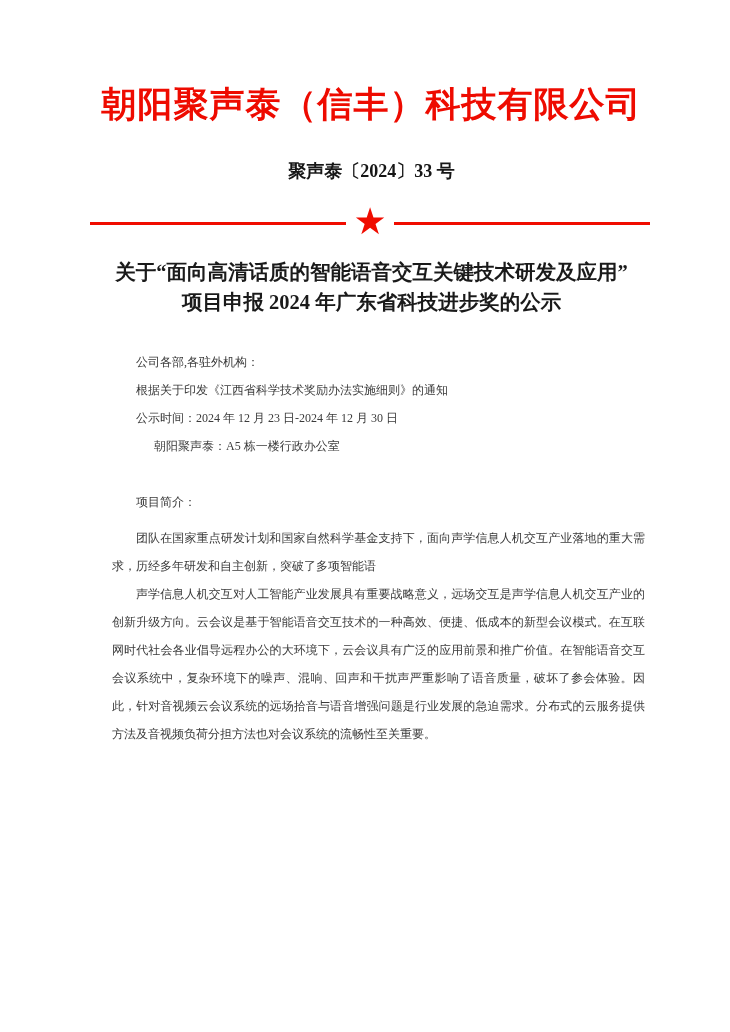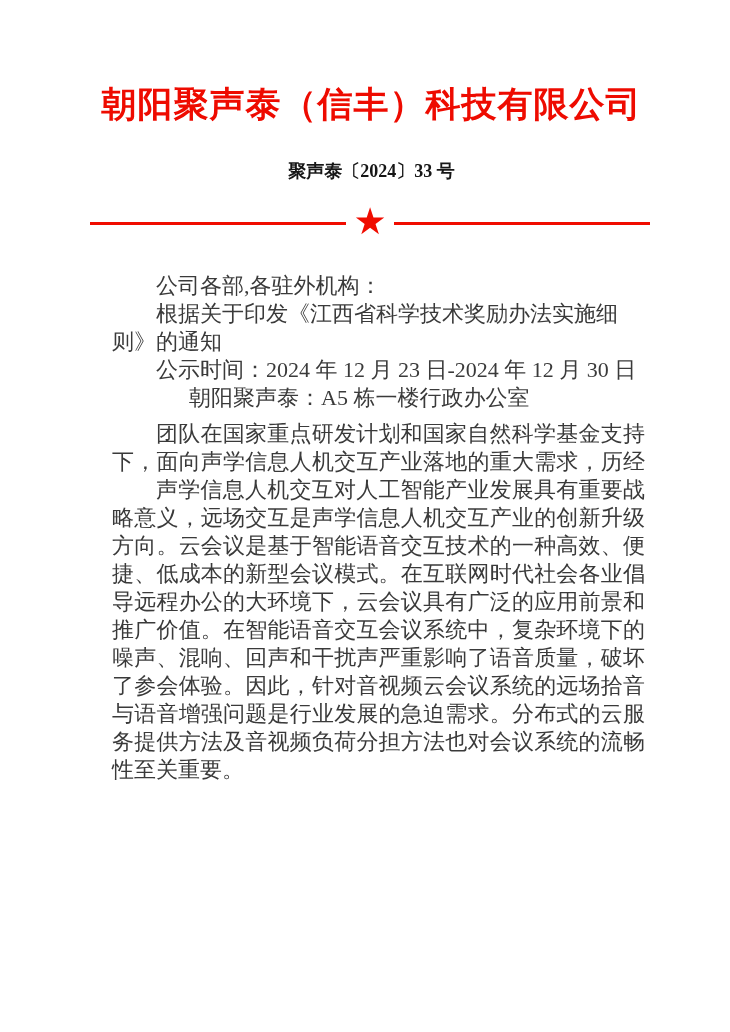--- a/index.html
+++ b/index.html
@@ -61,21 +61,21 @@
     text-align: center;
     color: #1a1a1a;
     font-size: 20.5px;
     font-weight: bold;
     line-height: 30px;
   }
   
   .doc-body {
     margin-top: 31px;
     color: #3a3a3a;
-    font-size: 22px;
+    font-size: 12px;
     line-height: 28px;
     text-align: left;
   }
   .doc-body p { margin: 0; }
   .ind2  { text-indent: 2em; }
   .ind35 { text-indent: 3.5em; }
   .just  {
     text-align: justify;
     text-justify: inter-ideograph;
   }
@@ -91,32 +91,37 @@
   <h1 class="company">朝阳聚声泰（信丰）科技有限公司</h1>
 
   <div class="docnum">聚声泰〔2024〕33 号</div>
 
   <div class="divider">
     <span class="dline"></span>
     <span class="star">★</span>
     <span class="dline"></span>
   </div>
 
+  <div class="doctitle">
+    <div>关于“面向高清话质的智能语音交互关键技术研发及应用”</div>
+    <div>项目申报 2024 年广东省科技进步奖的公示</div>
+  </div>
 
   <div class="doc-body">
 
     <p class="ind2">公司各部,各驻外机构：</p>
 
     <p class="ind2">根据关于印发《江西省科学技术奖励办法实施细则》的通知</p>
 
 
     <p class="ind2">公示时间：2024 年 12 月 23 日-2024 年 12 月 30 日</p>
 
 
     <p class="ind35">朝阳聚声泰：A5 栋一楼行政办公室</p>
 
+    <p class="ind2 gap-before">项目简介：</p>
 
     <p class="ind2 just smallgap-before clip2">团队在国家重点研发计划和国家自然科学基金支持下，面向声学信息人机交互产业落地的重大需求，历经多年研发和自主创新，突破了多项智能语</p>
 
     <p class="ind2 just">声学信息人机交互对人工智能产业发展具有重要战略意义，远场交互是声学信息人机交互产业的创新升级方向。云会议是基于智能语音交互技术的一种高效、便捷、低成本的新型会议模式。在互联网时代社会各业倡导远程办公的大环境下，云会议具有广泛的应用前景和推广价值。在智能语音交互会议系统中，复杂环境下的噪声、混响、回声和干扰声严重影响了语音质量，破坏了参会体验。因此，针对音视频云会议系统的远场拾音与语音增强问题是行业发展的急迫需求。分布式的云服务提供方法及音视频负荷分担方法也对会议系统的流畅性至关重要。</p>
 
   </div>
 </div>
 
 </body></html>

